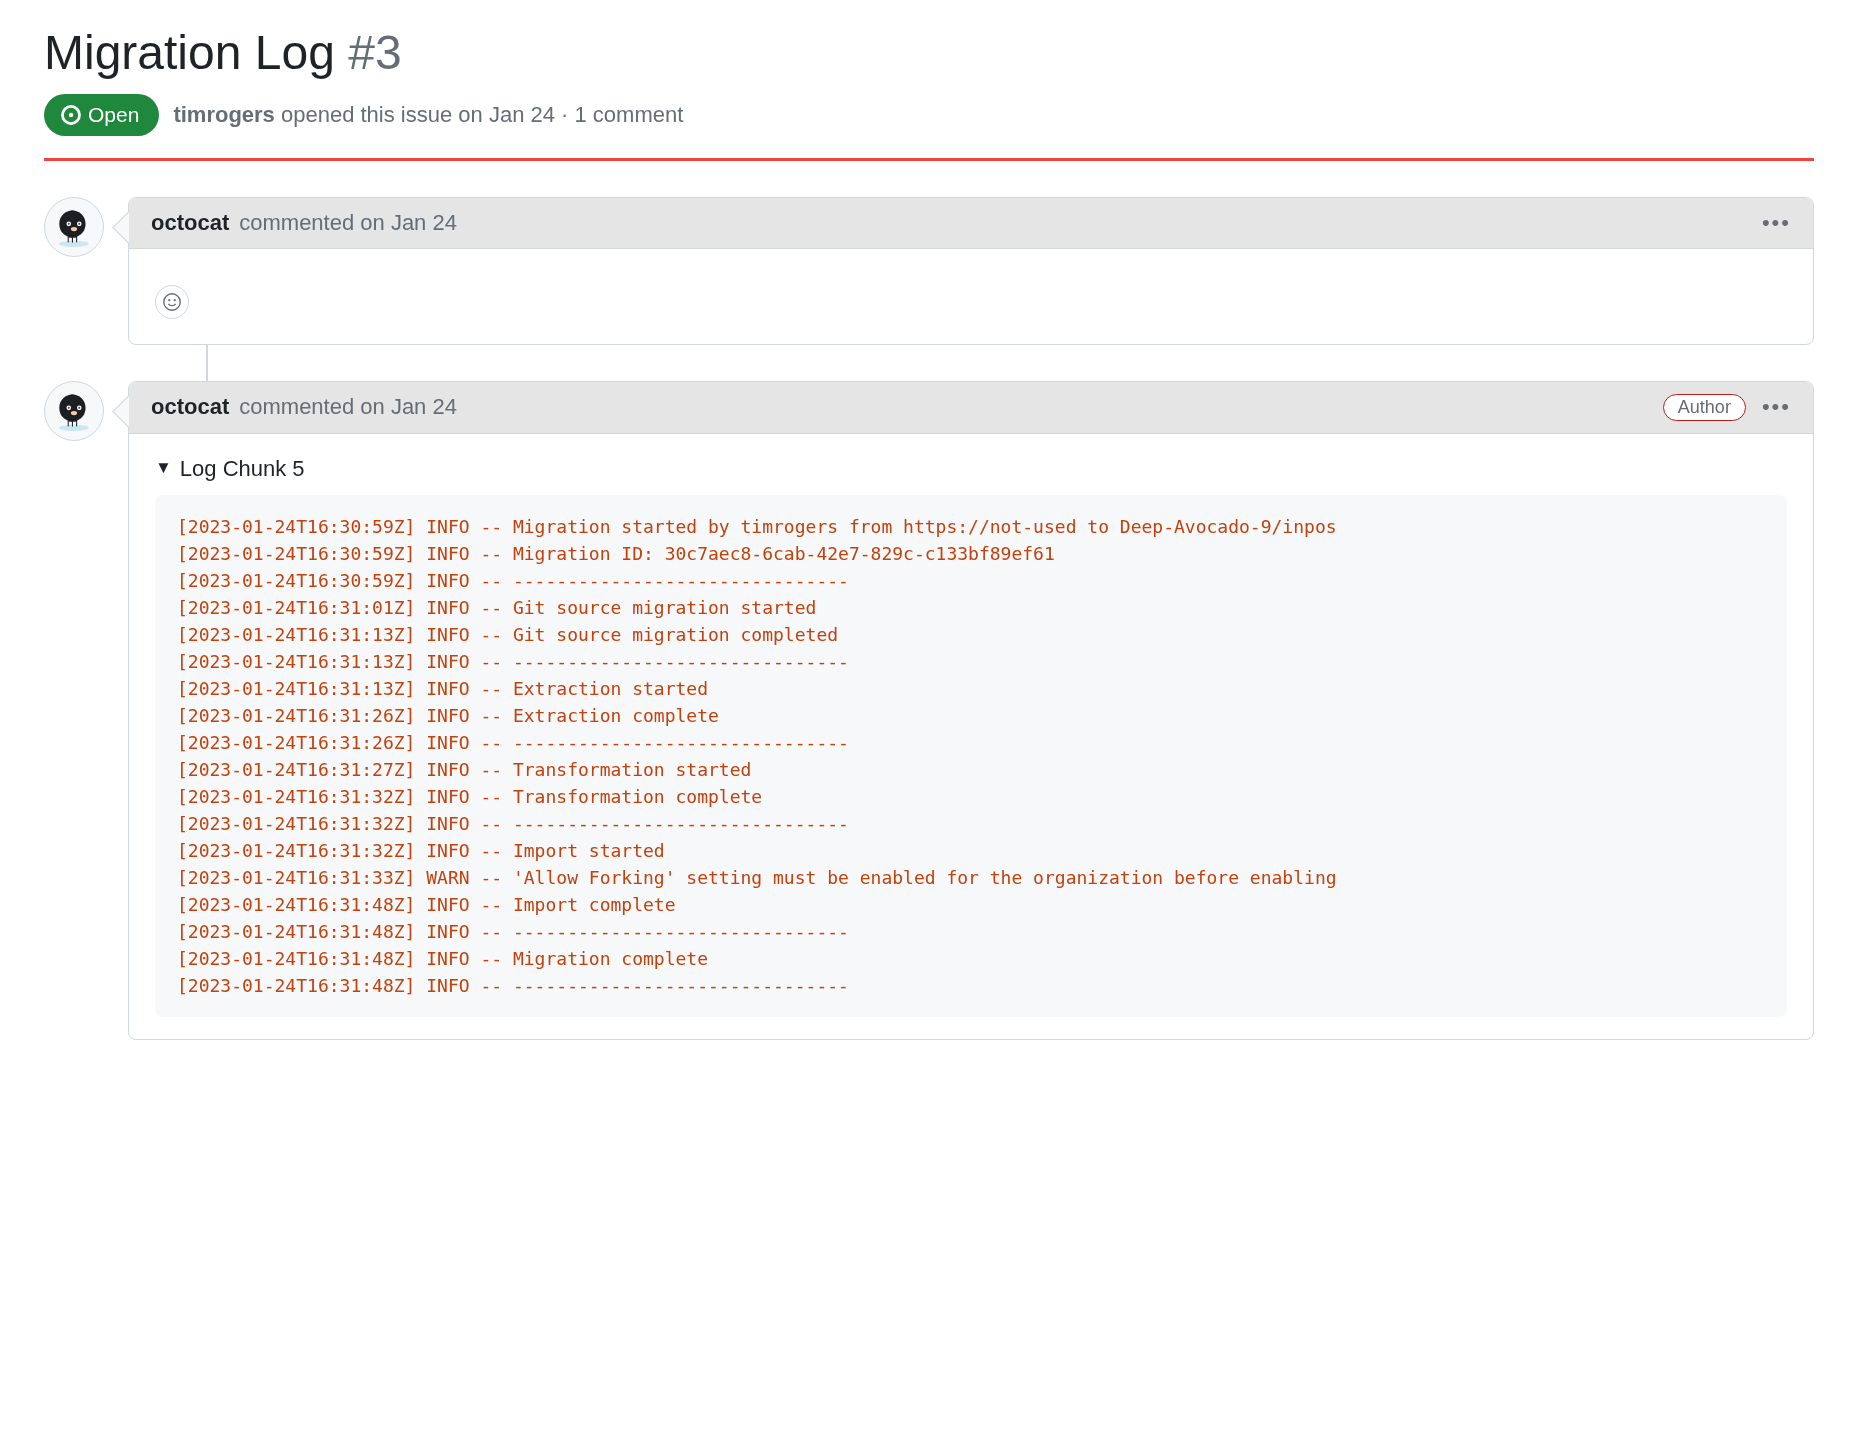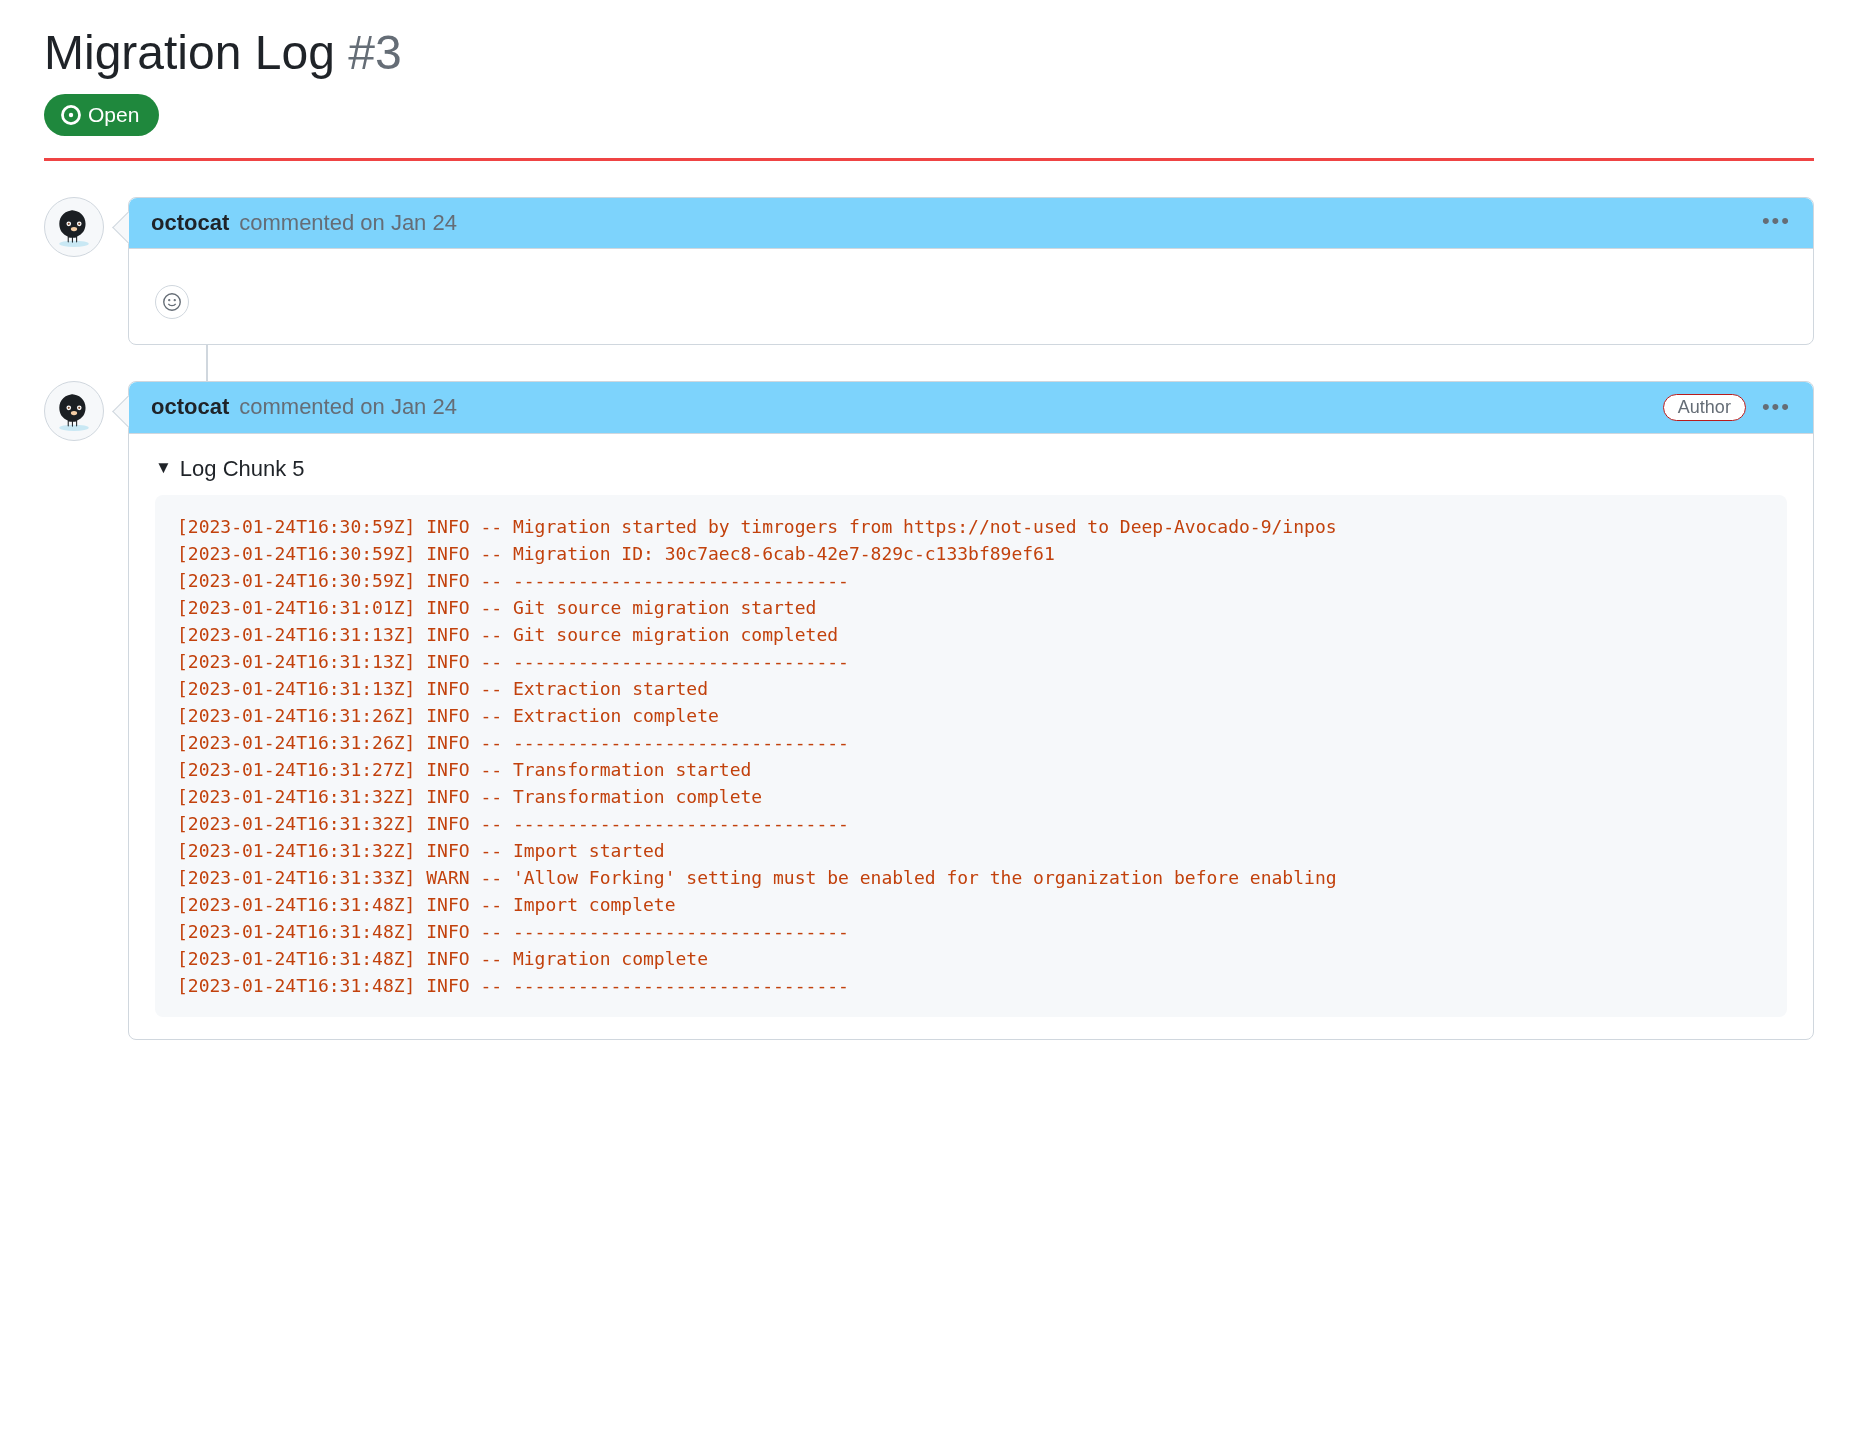--- a/index.html
+++ b/index.html
@@ -88,26 +88,26 @@
     left: -12px;
     top: 18px;
     width: 22px;
     height: 22px;
     background: #f6f8fa;
     border-left: 1px solid #d0d7de;
     border-bottom: 1px solid #d0d7de;
     transform: rotate(45deg);
   }
   .comment-header {
-    background: #7dd3fc;
+    background: #e5e5e5;
     border-bottom: 1px solid #d0d7de;
     border-radius: 8px 8px 0 0;
     padding: 12px 22px;
     display: flex;
-    align-items: flex-start;
+    align-items: center;
     justify-content: space-between;
     font-size: 22px;
     position: relative;
   }
   .comment-header-left { display: flex; align-items: baseline; gap: 10px; }
   .comment-author { font-weight: 600; color: #1f2328; }
   .comment-meta { color: #656d76; }
   .comment-header-right { display: flex; align-items: center; gap: 16px; }
   .author-tag {
     border: 1px solid #b91c1c;
@@ -162,20 +162,23 @@
   <span class="issue-number">#3</span>
 </h1>
 
 <div class="meta-row">
   <span class="status-badge">
     <svg viewBox="0 0 16 16">
       <circle cx="8" cy="8" r="6.2"></circle>
         <circle cx="8" cy="8" r="1.6" fill="#fff" stroke="none"></circle>
     </svg>
     <span>Open</span>
+  </span>
+  <span class="meta-text">
+    <span class="author-link">timrogers</span><span> opened this issue on Jan 24 · 1 comment</span>
   </span>
 </div>
 
 <div class="thread">
 
   <div class="comment-row">
     <div class="avatar">
       <svg viewBox="0 0 40 40">
         <ellipse cx="20" cy="36" rx="14" ry="3" fill="#c9e8f4"></ellipse>
         <path fill="#1b1f23" d="M20 4c-8 0-14 5-14 13 0 6 3 10 8 12v5c0 1 1 1 1 0v-4c1 .2 2 .3 3 .3v4c0 1 1 1 1 0v-4c1 0 2-.1 3-.3v4c0 1 1 1 1 0v-5c5-2 8-6 8-12 0-8-6-13-14-13z"></path>

